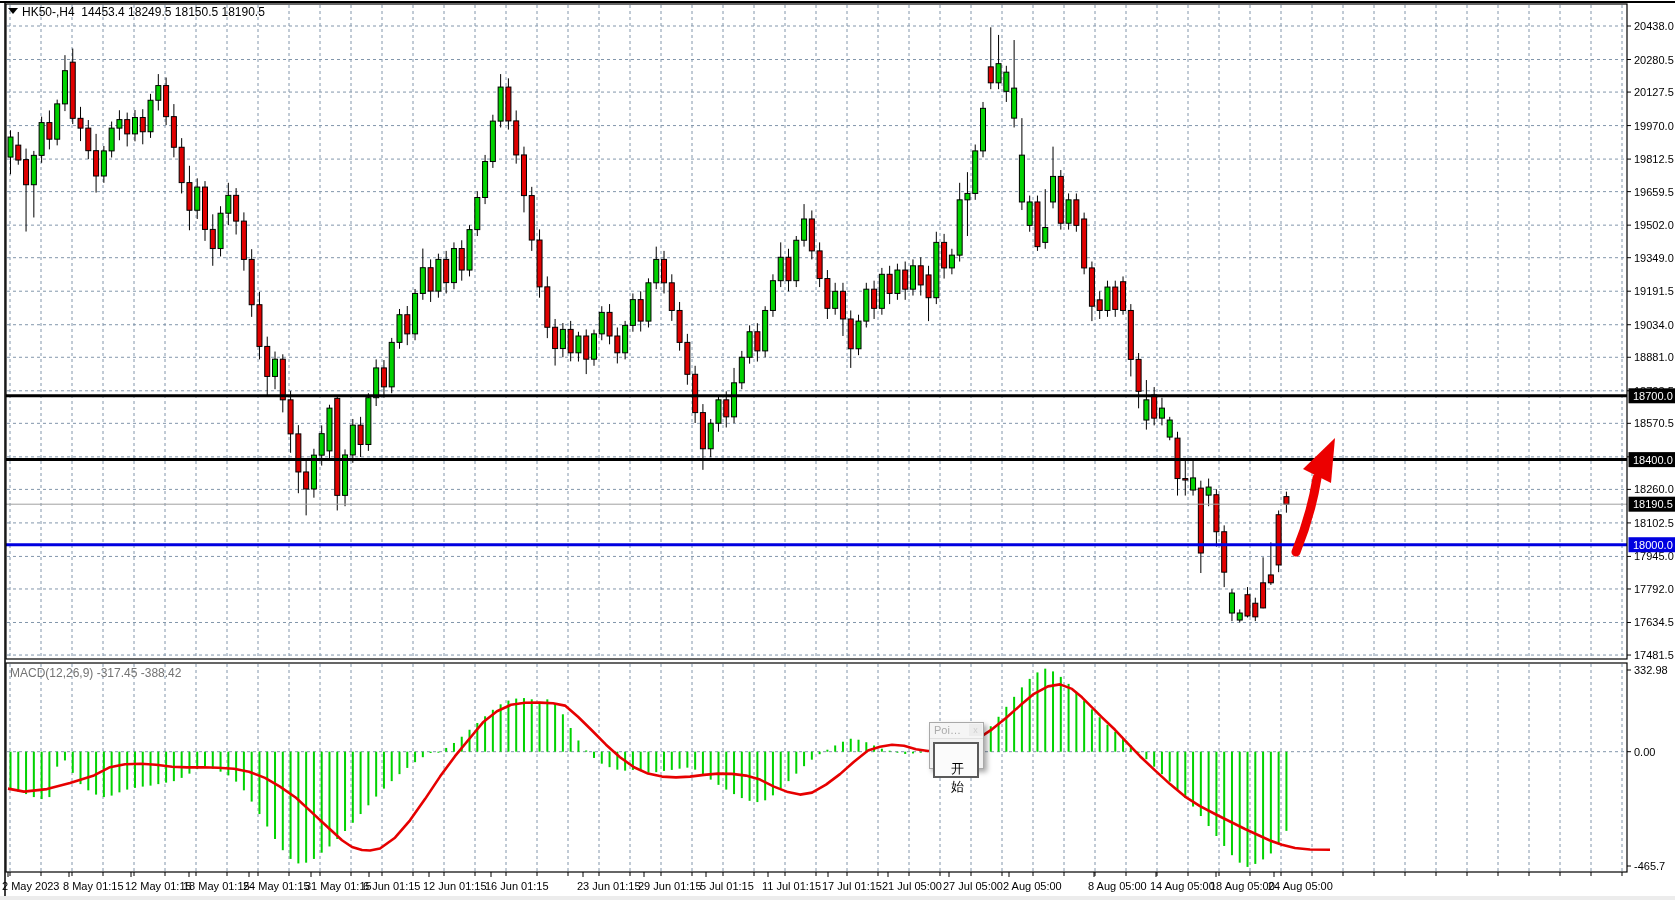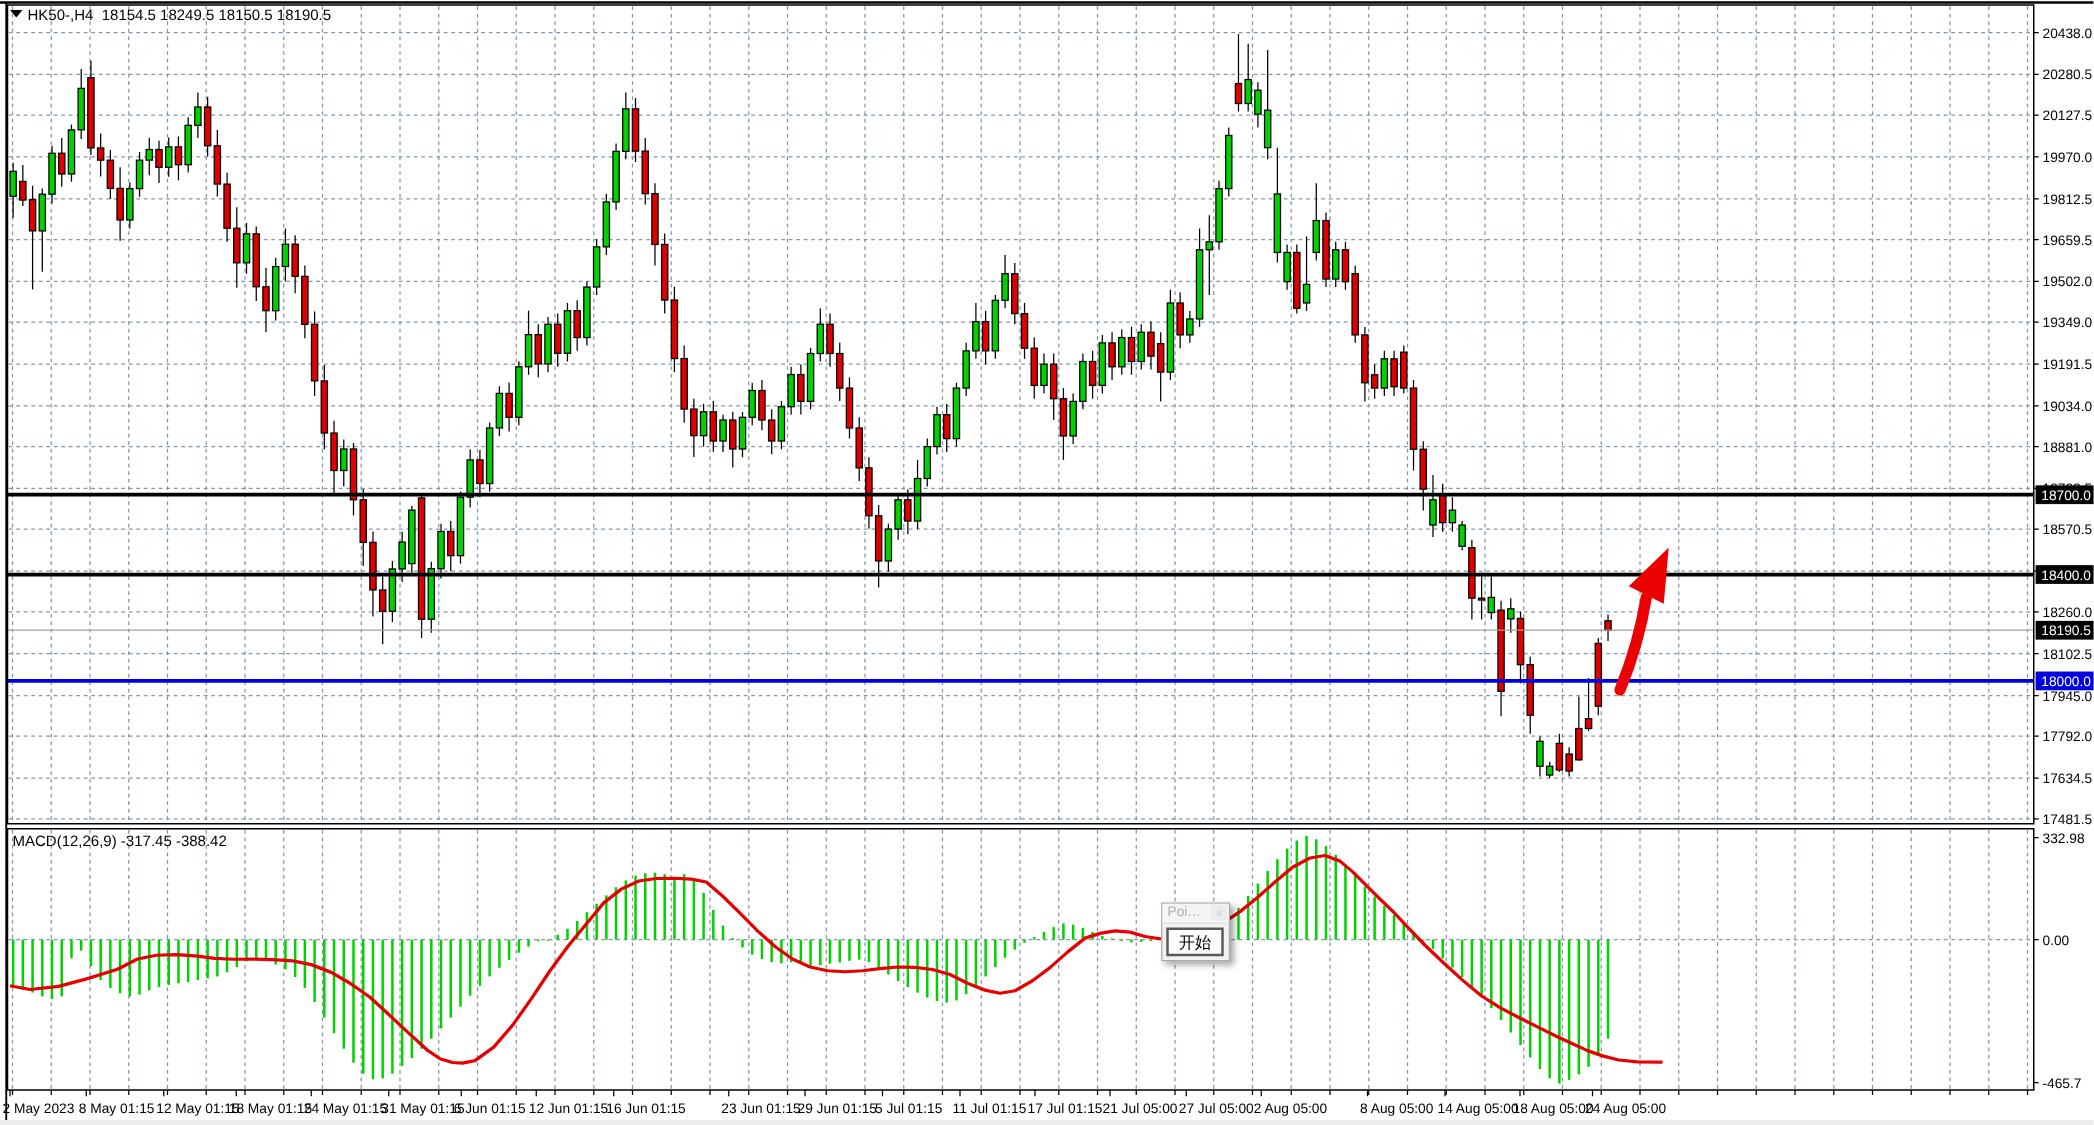--- a/index.html
+++ b/index.html
@@ -2,29 +2,29 @@
 <html><head>
 <meta charset="utf-8">
 <style>
   html,body{margin:0;padding:0;background:#fff;}
   .screen{position:relative;width:1675px;height:900px;background:#fff;overflow:hidden;
           font-family:"Liberation Sans","DejaVu Sans",sans-serif;}
   svg{position:absolute;left:0;top:0;}
   .chart-title{position:absolute;left:22px;top:5px;font-size:12px;color:#000;white-space:pre;z-index:5;}
   .symbol-dd{position:absolute;left:8px;top:8px;width:0;height:0;border-left:5px solid transparent;
              border-right:5px solid transparent;border-top:6px solid #000;z-index:5;cursor:pointer;}
-  .macd-label{position:absolute;left:10px;top:666px;font-size:12px;color:#000000;z-index:5;text-align:right;}
+  .macd-label{position:absolute;left:10px;top:666px;font-size:12px;color:#737373;z-index:5;text-align:right;}
   .popup{position:absolute;left:929px;top:697px;width:53px;height:45px;background:#f2f2f2;
          border:1px solid #a9a9a9;box-shadow:3px 3px 5px rgba(0,0,0,.35);z-index:10;margin-top:25px;}
   .popup-titlebar{position:relative;height:15px;background:#f5f5f5;border-bottom:1px solid #e0e0e0;}
   .popup-title{position:absolute;left:4px;top:1px;font-size:11px;color:#ababab;}
   .popup-close{position:absolute;right:1px;top:1px;width:13px;height:12px;background:#ececec;
                color:#cfcfcf;font-size:9px;line-height:12px;text-align:center;cursor:pointer;}
   .popup-btn{position:absolute;left:3px;top:19px;width:46px;height:23px;background:#fbfbfb;
-             border:2px solid #5a5a5a;font-size:13px;color:#000;padding:0;cursor:pointer;
+             border:2px solid #5a5a5a;font-size:13px;color:#000;padding:16px;cursor:pointer;
              font-family:"Liberation Sans","DejaVu Sans",sans-serif;}
   .bottom-strip{position:absolute;left:0;top:896px;width:1675px;height:4px;background:#ececec;}
 </style>
 </head>
 <body>
 
 <div class="screen">
   <svg id="chart" width="1675" height="900">
       <rect x="0" y="0" width="1675" height="900" fill="#fff"></rect>
       <g stroke="#8296ab" stroke-width="1" stroke-dasharray="3 3">
@@ -816,21 +816,21 @@
         <text x="1210" y="890">18 Aug 05:00</text>
         <line x1="1274" y1="872" x2="1274" y2="877" stroke="#000"></line>
         <text x="1268" y="890">24 Aug 05:00</text>
       </g>
       <g>
         <path d="M1296,552 Q1311,515 1317,478" fill="none" stroke="#ec0000" stroke-width="9" stroke-linecap="round"></path>
         <polygon points="1335,438 1303,469 1331,483" fill="#ec0000"></polygon>
       </g>
     </svg>
   <div class="symbol-dd"></div>
-  <div class="chart-title">HK50-,H4  18154.5 18249.5 18150.5 18190.5</div>
+  <div class="chart-title">HK50-,H4  14453.4 18249.5 18150.5 18190.5</div>
   <div class="macd-label">MACD(12,26,9) -317.45 -388.42</div>
 
   <div class="popup">
     <div class="popup-titlebar">
       <span class="popup-title">Poi…</span>
       <span class="popup-close">x</span>
     </div>
     <button class="popup-btn">开始</button>
   </div>
   <div class="bottom-strip"></div>

